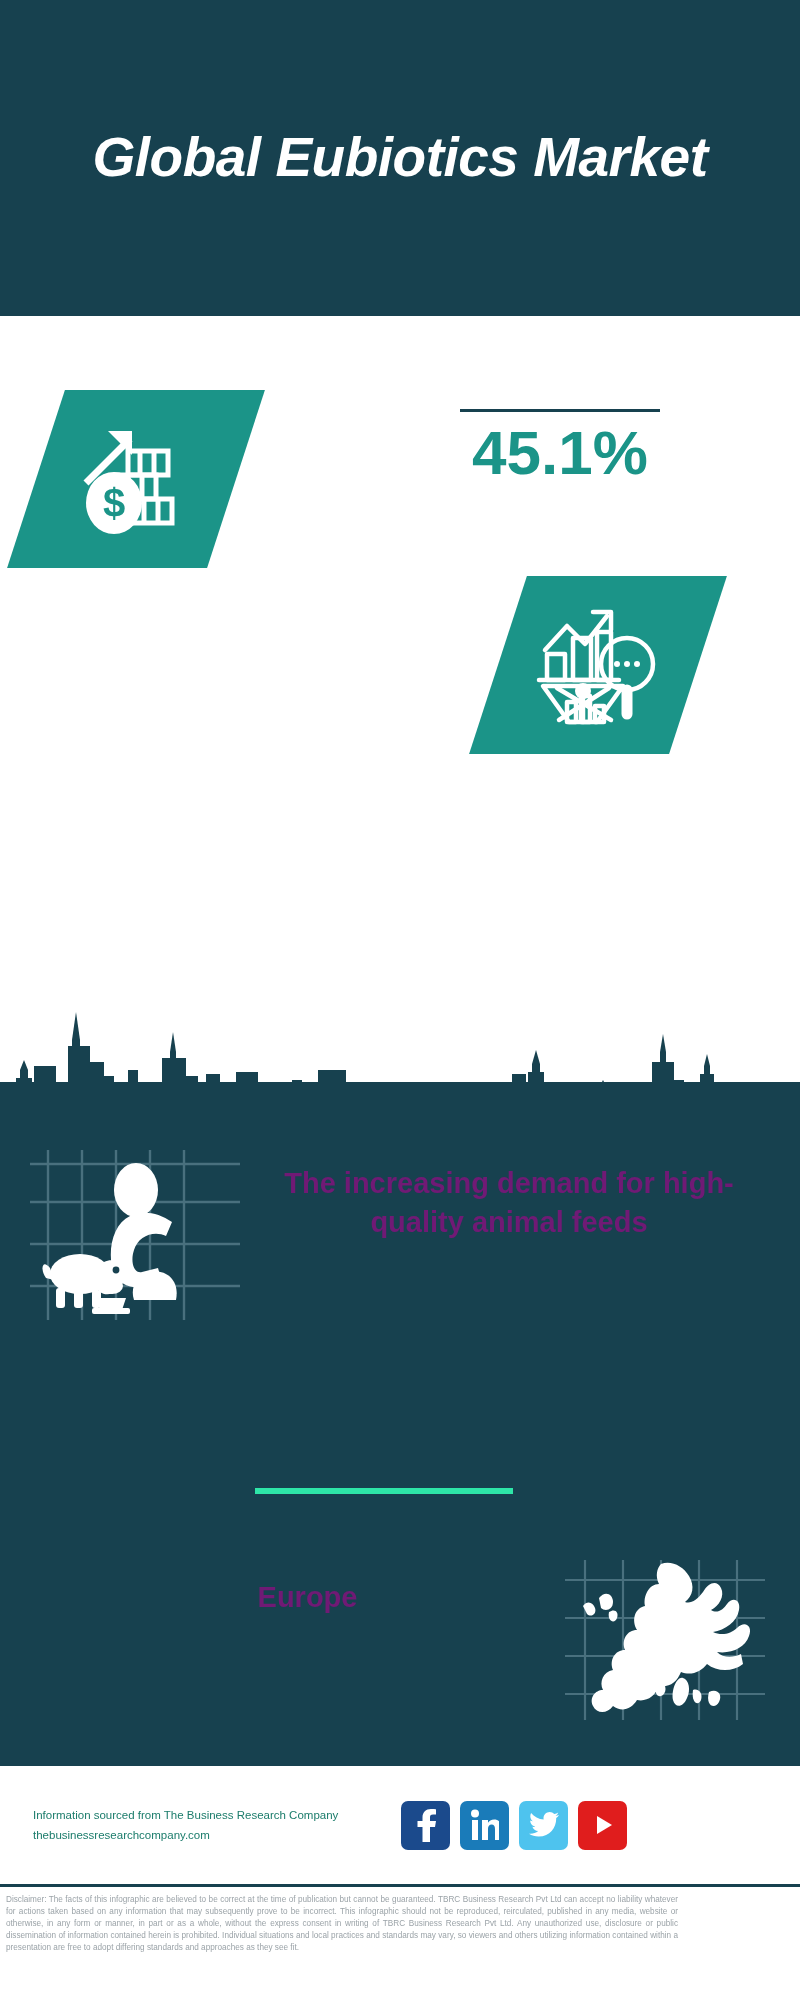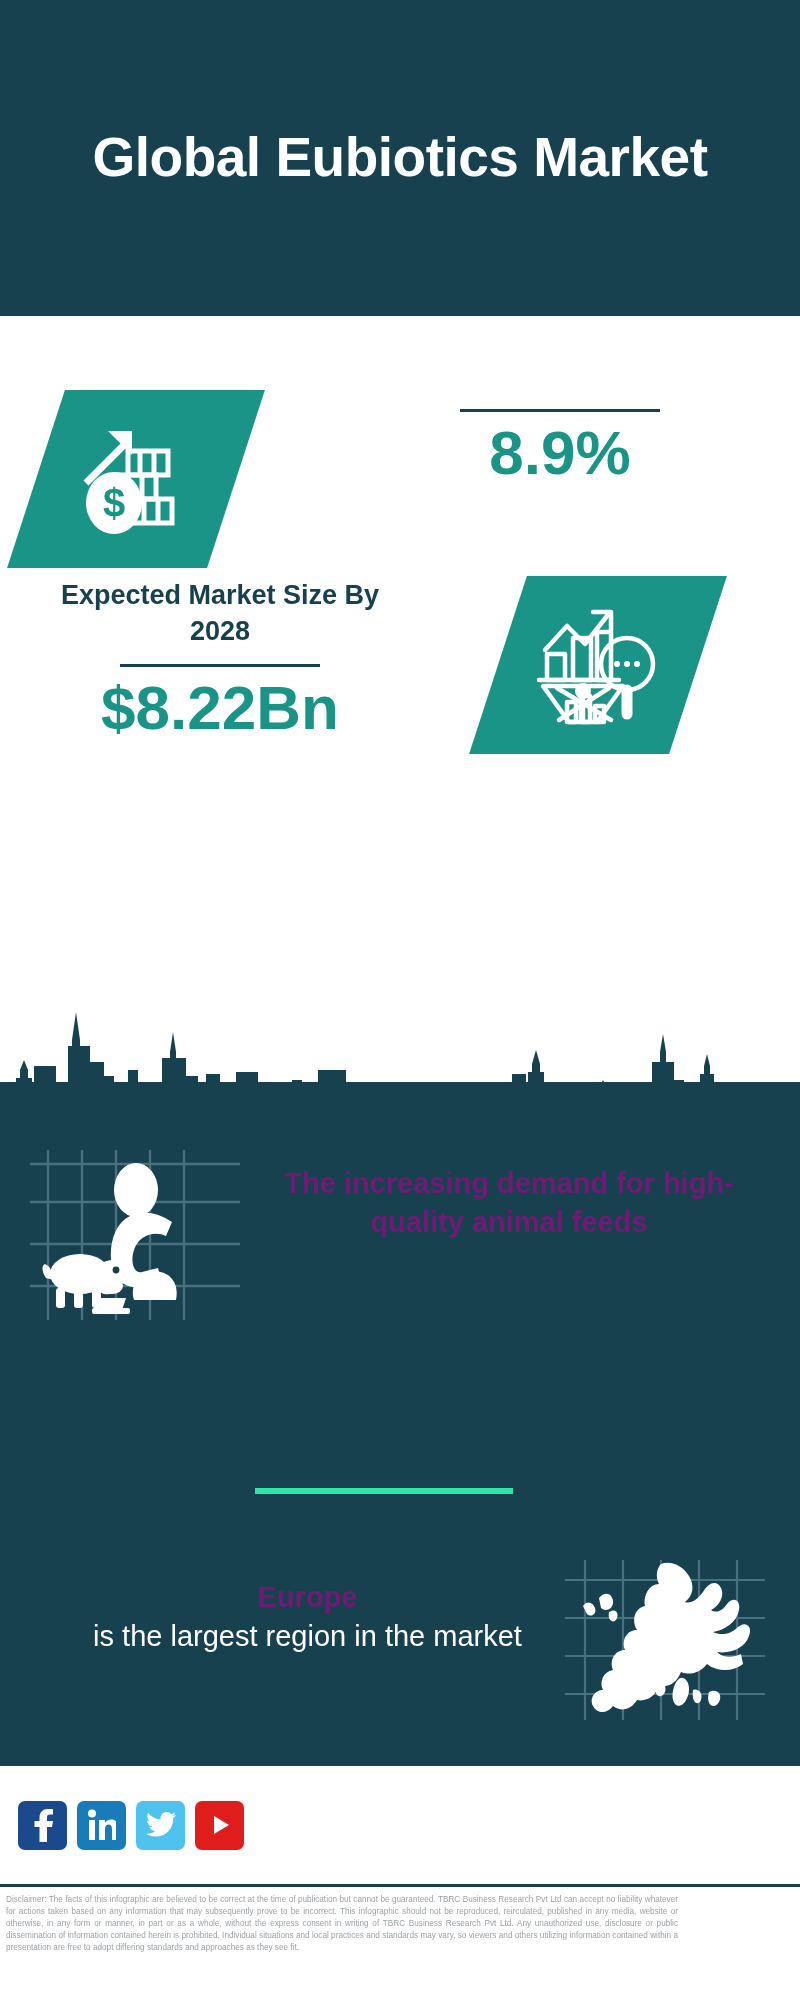--- a/index.html
+++ b/index.html
@@ -11,21 +11,21 @@
   }
 
   
   .header {
     position:absolute; left:0; top:0; width:800px; height:316px;
     background:#17414f;
     display:flex; align-items:center; justify-content:center;
   }
   .header-title {
     color:#ffffff; font-size:55px; font-weight:bold; line-height:1.22;
-    text-align:right; letter-spacing:-0.5px; padding:0 40px;
+    text-align:right; letter-spacing:-0.5px; padding:0 40px;font-style:italic;
   }
 
   
   .stat1 {
     position:absolute; left:0; top:316px; width:800px; height:240px;
   }
   .para-badge {
     position:absolute;
     background:#1b9488;
     display:flex; align-items:center; justify-content:center;
@@ -142,30 +142,25 @@
           <line x1="70" y1="82" x2="70" y2="106"></line>
           <line x1="84" y1="82" x2="84" y2="106"></line>
         </g>
         <ellipse cx="40" cy="86" rx="28" ry="31" fill="#ffffff"></ellipse>
         <text x="40" y="100" font-family="'Liberation Sans',sans-serif" font-size="40" font-weight="bold" fill="#1b9488" text-anchor="middle">$</text>
       </svg>
     </div>
   </div>
   <div class="stat1-text">
     <div class="rule-dark"></div>
-    <div class="stat-value">8.9%</div>
+    <div class="stat-value">45.1%</div>
   </div>
 </div>
 
 <div class="stat2">
-  <div class="stat2-text">
-    <div class="stat-label">Expected Market Size By 2028</div>
-    <div class="rule-dark"></div>
-    <div class="stat-value">$8.22Bn</div>
-  </div>
   <div class="para-badge right">
     <div class="para-inner">
       <svg width="126" height="126" viewBox="0 0 126 126">
         <g fill="none" stroke="#ffffff" stroke-width="4.5" stroke-linecap="round" stroke-linejoin="round">
           <polyline points="10,48 32,24 50,42 72,14"></polyline>
           <polyline points="58,10 76,10 76,28"></polyline>
           <rect x="12" y="52" width="18" height="26"></rect>
           <rect x="38" y="36" width="18" height="42"></rect>
           <rect x="62" y="30" width="14" height="48"></rect>
           <line x1="4" y1="78" x2="84" y2="78"></line>
@@ -285,21 +280,20 @@
   <div class="driver-text">
     <div class="hl-green">The increasing demand for high-quality animal feeds</div>
   </div>
 </div>
 
 <div class="green-rule"></div>
 
 <div class="region-row">
   <div class="region-text">
     <div class="hl-green">Europe</div>
-    <div class="body-white">is the largest region in the market</div>
   </div>
   <svg class="region-icon" viewBox="0 0 200 160">
     <g stroke="#49707e" stroke-width="2.2" fill="none">
       <line x1="20" y1="0" x2="20" y2="160"></line>
       <line x1="58" y1="0" x2="58" y2="160"></line>
       <line x1="96" y1="0" x2="96" y2="160"></line>
       <line x1="134" y1="0" x2="134" y2="160"></line>
       <line x1="172" y1="0" x2="172" y2="160"></line>
       <line x1="0" y1="20" x2="200" y2="20"></line>
       <line x1="0" y1="58" x2="200" y2="58"></line>
@@ -327,20 +321,24 @@
                C 106 130 112 116 118 118 Z"></path>
       <path d="M128 130 C 134 128 138 134 136 140 C 134 146 126 144 128 130 Z"></path>
       <path d="M144 132 C 152 128 158 134 154 142 C 150 150 140 146 144 132 Z"></path>
       <path d="M96 122 C 102 124 102 134 96 136 C 90 138 88 126 96 122 Z"></path>
     </g>
   </svg>
 </div>
 
 <div class="footer-band"></div>
 <div class="footer">
+  <div class="footer-src">
+    <div>Information sourced from The Business Research Company</div>
+    <div>thebusinessresearchcompany.com</div>
+  </div>
   <div class="socials">
     <div class="sq fb">
       <svg width="26" height="34" viewBox="0 0 26 34">
           <path d="M17 34 V19 h5 l1 -6 h-6 v-3.4 c0 -1.8 .5 -3 3.1 -3 H23 V1.2 C22.4 1.1 20.3 .9 17.9 .9 c-5 0 -8.4 3 -8.4 8.6 V13 H4.5 v6 h5 v15 z" fill="#ffffff"></path>
         </svg>
     </div>
     <div class="sq li">
       <svg width="28" height="32" viewBox="0 0 28 32">
         <rect x="1" y="11" width="6" height="20" fill="#ffffff"></rect>
         <circle cx="4" cy="4.5" r="4" fill="#ffffff"></circle>

